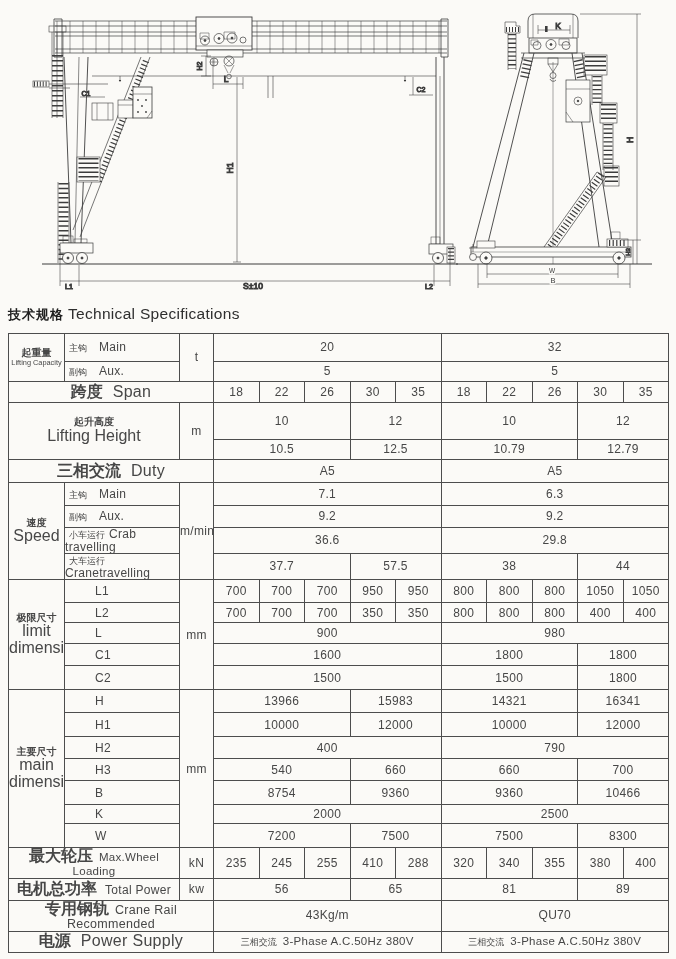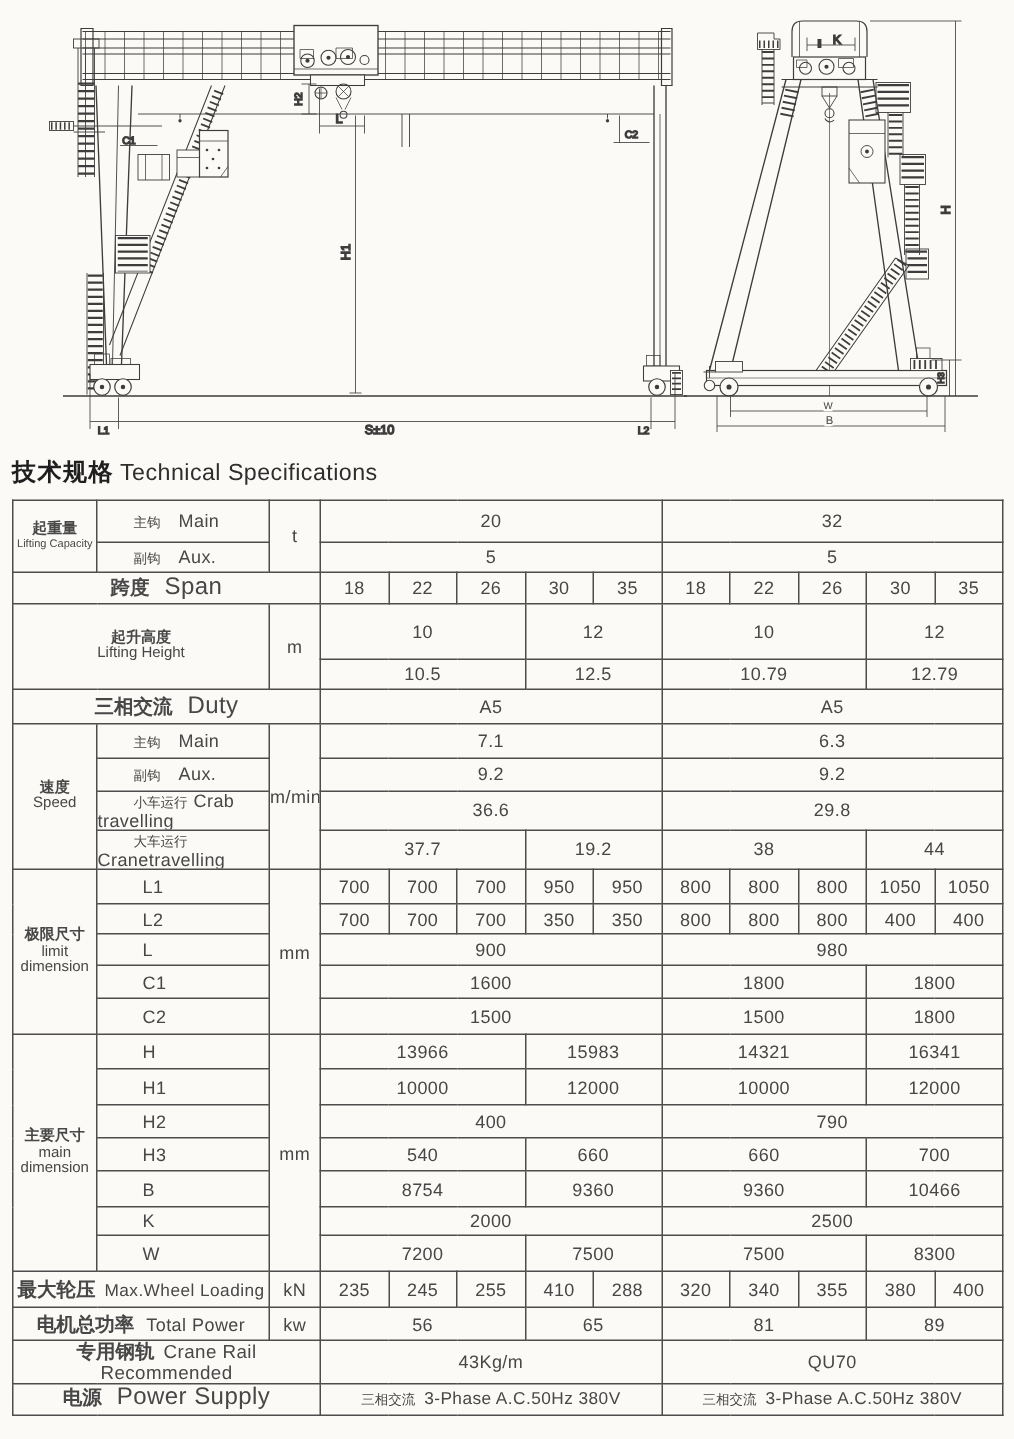--- a/index.html
+++ b/index.html
@@ -4,42 +4,42 @@
 <style>
   html,body{margin:0;padding:0;}
   body{
     width:676px;height:959px;position:relative;
     background:#fbfaf7;
     font-family:"Liberation Sans","DejaVu Sans",sans-serif;
     color:#454545;overflow:hidden;
   }
   svg text{font-family:"Liberation Sans","DejaVu Sans",sans-serif;fill:#3f3f3f;}
   #heading{position:absolute;left:8px;top:305px;white-space:nowrap;}
-  #heading .zh{font-weight:bold;font-size:16px;color:#1f1f1f;letter-spacing:1px;text-align:center;}
+  #heading .zh{font-weight:bold;font-size:13px;color:#1f1f1f;letter-spacing:1px;text-align:center;}
   #heading .en{font-size:15.5px;color:#2e2e2e;margin-left:4px;letter-spacing:0.3px;}
   table#spec{
     position:absolute;left:8px;top:333px;
     border-collapse:collapse;table-layout:fixed;width:660px;
   }
   #spec td{
     border:1px solid #4d4d4d;text-align:center;vertical-align:middle;
     padding:0;font-size:12px;color:#474747;overflow:hidden;letter-spacing:0.3px;
     line-height:1.05;
   }
   #spec{border:1.5px solid #3d3d3d;}
   .grp .zh{display:block;font-size:10px;font-weight:bold;letter-spacing:0;}
   .grp .en{display:block;font-size:9.5px;letter-spacing:0;transform:scale(0.92);}
-  .grp .en2{display:block;font-size:10px;letter-spacing:0;text-align:center;}
+  .grp .en2{display:block;font-size:16px;letter-spacing:0;text-align:center;}
   .cap-en{font-size:8px !important;}
   .sub{text-align:left !important;}
-  .sub .zh{font-size:9px;margin-left:24px;margin-right:12px;letter-spacing:0;}
+  .sub .zh{font-size:9px;margin-left:4px;margin-right:12px;letter-spacing:0;}
   .sub .en{font-size:12px;}
   .dim-lab{text-align:left !important;padding-left:30px !important;}
   .unit{font-size:11.5px;}
-  .lab3 .zh{font-size:13px;font-weight:bold;margin-right:10px;letter-spacing:0;}
+  .lab3 .zh{font-size:16px;font-weight:bold;margin-right:10px;letter-spacing:0;}
   .lab3 .en{font-size:16px;}
   .supply .szh{font-size:9px;margin-right:6px;letter-spacing:0;}
   .supply .sen{font-size:11.5px;}
 </style>
 </head>
 <body>
 
 <svg width="676" height="300" viewBox="0 0 676 300" style="position:absolute;left:0;top:0" stroke-linecap="butt" fill="none">
 
   <g stroke="#3d3d3d">
@@ -340,21 +340,21 @@
       <span class="zh" style="margin-right:4px">小车运行</span><span class="en">Crab travelling</span>
     </td>
     <td colspan="5">36.6</td>
     <td colspan="5">29.8</td>
   </tr>
   <tr style="height:22px">
     <td class="sub">
       <span class="zh" style="margin-right:4px">大车运行</span><span class="en">Cranetravelling</span>
     </td>
     <td colspan="3">37.7</td>
-    <td colspan="2">19.2</td>
+    <td colspan="2">57.5</td>
     <td colspan="3">38</td>
     <td colspan="2">44</td>
   </tr>
   <tr style="height:23px">
     <td class="grp" rowspan="5">
       <span class="zh">极限尺寸</span>
       <span class="en2">limit</span>
       <span class="en2">dimension</span>
     </td>
     <td class="dim-lab">L1</td>

